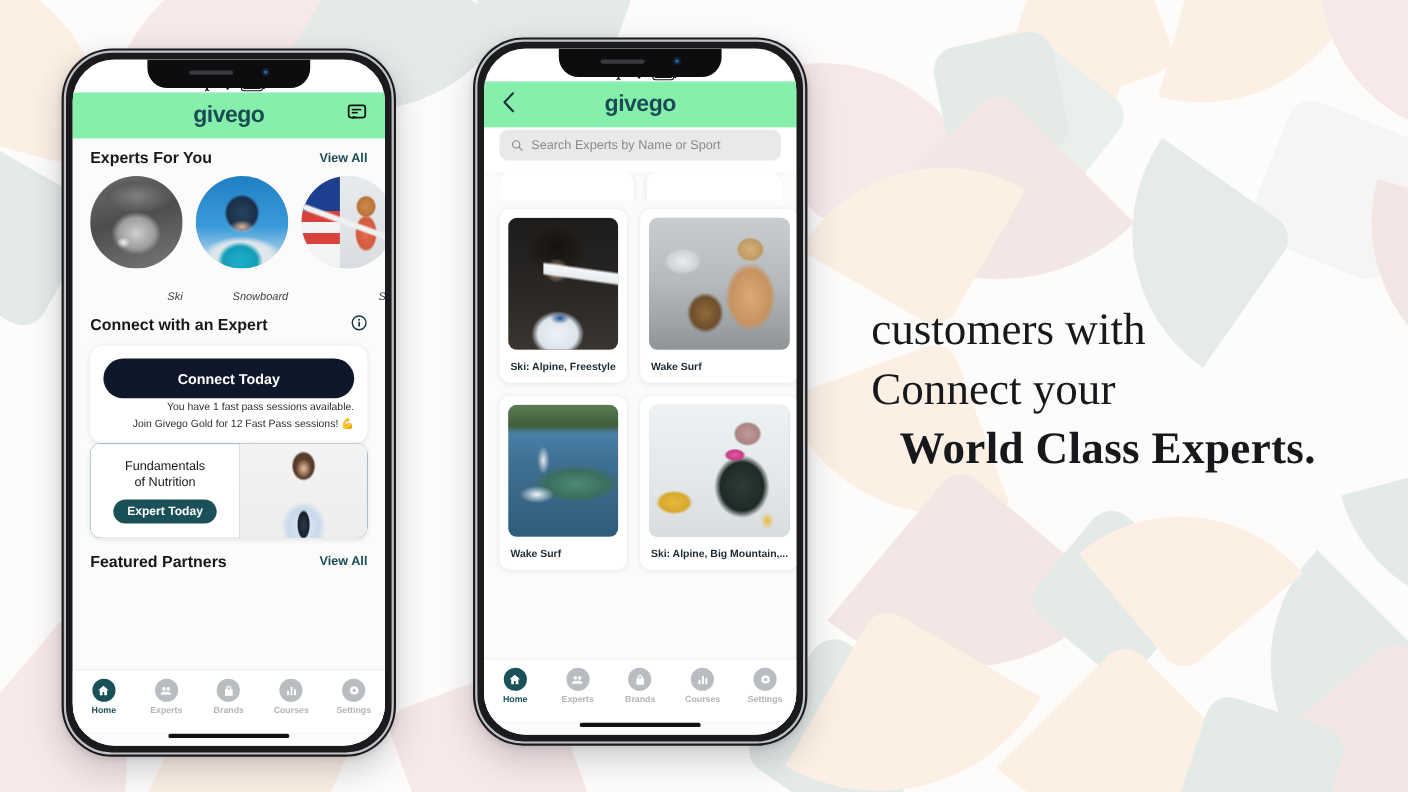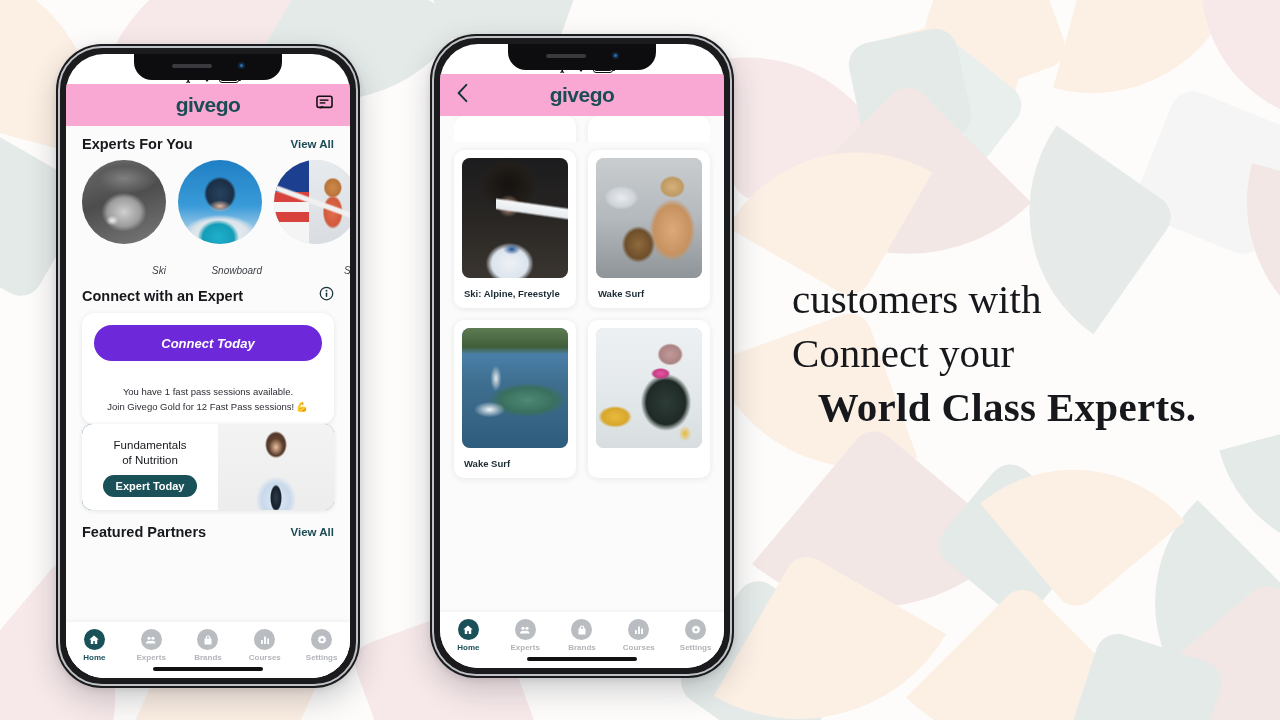--- a/index.html
+++ b/index.html
@@ -80,21 +80,21 @@
     position: relative; display:block;
   }
   .battery::after{content:"";position:absolute;left:1px;top:1px;bottom:1px;right:1px;background:#111;border-radius:1px;}
   .battery::before{content:"";position:absolute;right:-3px;top:3px;width:1.6px;height:4px;background:#111;border-radius:0 1px 1px 0;}
 
   
   .app-header {
     position: relative;
     height: 42px;
     display: flex; align-items: center; justify-content: center;
-    background: #f9a8d4;
+    background: #86efac;
   }
   .logo {
     font-size: 21px; font-weight: bold; color: #1b4b54;
     letter-spacing: -.5px;
   }
   .header-icon-right {
     position: absolute; right: 16px; top: 50%; transform: translateY(-50%);
   }
   .header-icon-left {
     position: absolute; left: 16px; top: 50%; transform: translateY(-50%);
@@ -122,27 +122,26 @@
   }
 
   .card-white {
     background: #fff; border-radius: 12px;
     margin: 0 16px;
     box-shadow: 0 1px 5px rgba(20,30,40,.10);
   }
   .connect-card { padding: 12px 12px 10px; }
   .btn-primary {
     display:block; width: 100%;
-    background: #6d28d9; color: #fff;
+    background: #0f172a; color: #fff;
     border: none; border-radius: 22px;
     height: 36px; font-size: 13px; font-weight: bold;
     font-family: inherit;
-    font-style: italic;
-  }
-  .fastpass { text-align: center; font-size: 9.5px; color: #2a2e34; line-height: 1.55; margin-top: 24px; }
+  }
+  .fastpass { text-align: right; font-size: 9.5px; color: #2a2e34; line-height: 1.55; margin-top: 2px; }
 
   .course-card {
     margin: 0 16px; border-radius: 10px; overflow: hidden;
     display: flex; background: #0c4a6e;
     box-shadow: 0 1px 5px rgba(20,30,40,.10);
     height: 86px;
   }
   .course-left {
     flex: 0 0 54%; background:#fff;
     display:flex; flex-direction:column; align-items:center; justify-content:center; gap:6px;
@@ -180,21 +179,21 @@
   .exp-card .cap {
     font-size: 9.5px; font-weight: bold; color:#1a2a33;
     padding: 10px 2px 9px;
     white-space: nowrap; overflow: hidden; text-overflow: ellipsis;
   }
   .ghost-row { height: 26px; overflow:hidden; margin-bottom: 8px; }
   .ghost-card { background:#fff; border-radius:10px; box-shadow:0 1px 6px rgba(20,30,40,.07); height: 40px; }
 
   
   .tabbar {
-    position: absolute; left:0; right:0; bottom: 0;
+    position: absolute; left:0; right:0; bottom: 12px;
     background:#fff; height: 56px;
     display:flex; align-items:flex-start; justify-content:space-around;
     padding-top: 7px;
     box-shadow: 0 -1px 4px rgba(0,0,0,.05);
     z-index: 30;
   }
   .tab { display:flex; flex-direction:column; align-items:center; gap:3px; width: 50px; }
   .tab-ico {
     width: 21px; height: 21px; border-radius:50%;
     display:flex; align-items:center; justify-content:center;
@@ -456,20 +455,29 @@
 
     <div class="app-header">
       <span class="header-icon-left">
         <svg width="13" height="19" viewBox="0 0 14 22">
             <path d="M11.5 1.5 2.5 11l9 9.5" fill="none" stroke="#17323c" stroke-width="2.2" stroke-linecap="round" stroke-linejoin="round"></path>
           </svg>
       </span>
       <span class="logo">givego</span>
     </div>
 
+    <div class="searchbar-wrap">
+      <div class="searchbar">
+        <svg width="12" height="12" viewBox="0 0 24 24">
+            <circle cx="10.5" cy="10.5" r="6.6" fill="none" stroke="#8a8a8e" stroke-width="2.2"></circle>
+            <path d="M15.6 15.6 21 21" stroke="#8a8a8e" stroke-width="2.2" stroke-linecap="round"></path>
+          </svg>
+        <span class="search-ph">Search Experts by Name or Sport</span>
+      </div>
+    </div>
 
     <div class="p2-body">
 
       <div class="ghost-row">
         <div class="grid">
           <div class="ghost-card"></div>
           <div class="ghost-card"></div>
         </div>
       </div>
 
@@ -511,20 +519,21 @@
 
         <div class="exp-card">
           <div class="thumb">
             <div class="ph" style="background:linear-gradient(180deg,#eef1f3 0%,#e3e8ea 55%,#d8dee0 100%);"></div>
             <div class="ph" style="background:radial-gradient(ellipse 30px 34px at 66% 62%,#2d3c36 0%,#1f2a26 65%,rgba(31,42,38,0) 84%);"></div>
             <div class="ph" style="background:radial-gradient(ellipse 15px 13px at 70% 22%,#c29a9a 0%,#ab8383 70%,rgba(171,131,131,0) 86%);"></div>
             <div class="ph" style="background:radial-gradient(ellipse 12px 7px at 61% 38%,#e8559f 0%,#c53e86 60%,rgba(197,62,134,0) 82%);"></div>
             <div class="ph" style="background:radial-gradient(ellipse 20px 13px at 18% 74%,#e8b93c 0%,#d7a82d 65%,rgba(215,168,45,0) 84%);"></div>
             <div class="ph" style="background:radial-gradient(ellipse 8px 10px at 84% 88%,#e8b93c 0%,rgba(232,185,60,0) 80%);"></div>
           </div>
+          <div class="cap">Ski: Alpine, Big Mountain,...</div>
         </div>
 
       </div>
     </div>
 
     <div class="tabbar">
       <div class="tab active">
         <span class="tab-ico">
             <svg width="12" height="12" viewBox="0 0 24 24">
               <path fill="#fff" d="M12 3 2.5 11h3v9h5v-6h3v6h5v-9h3z"></path>

